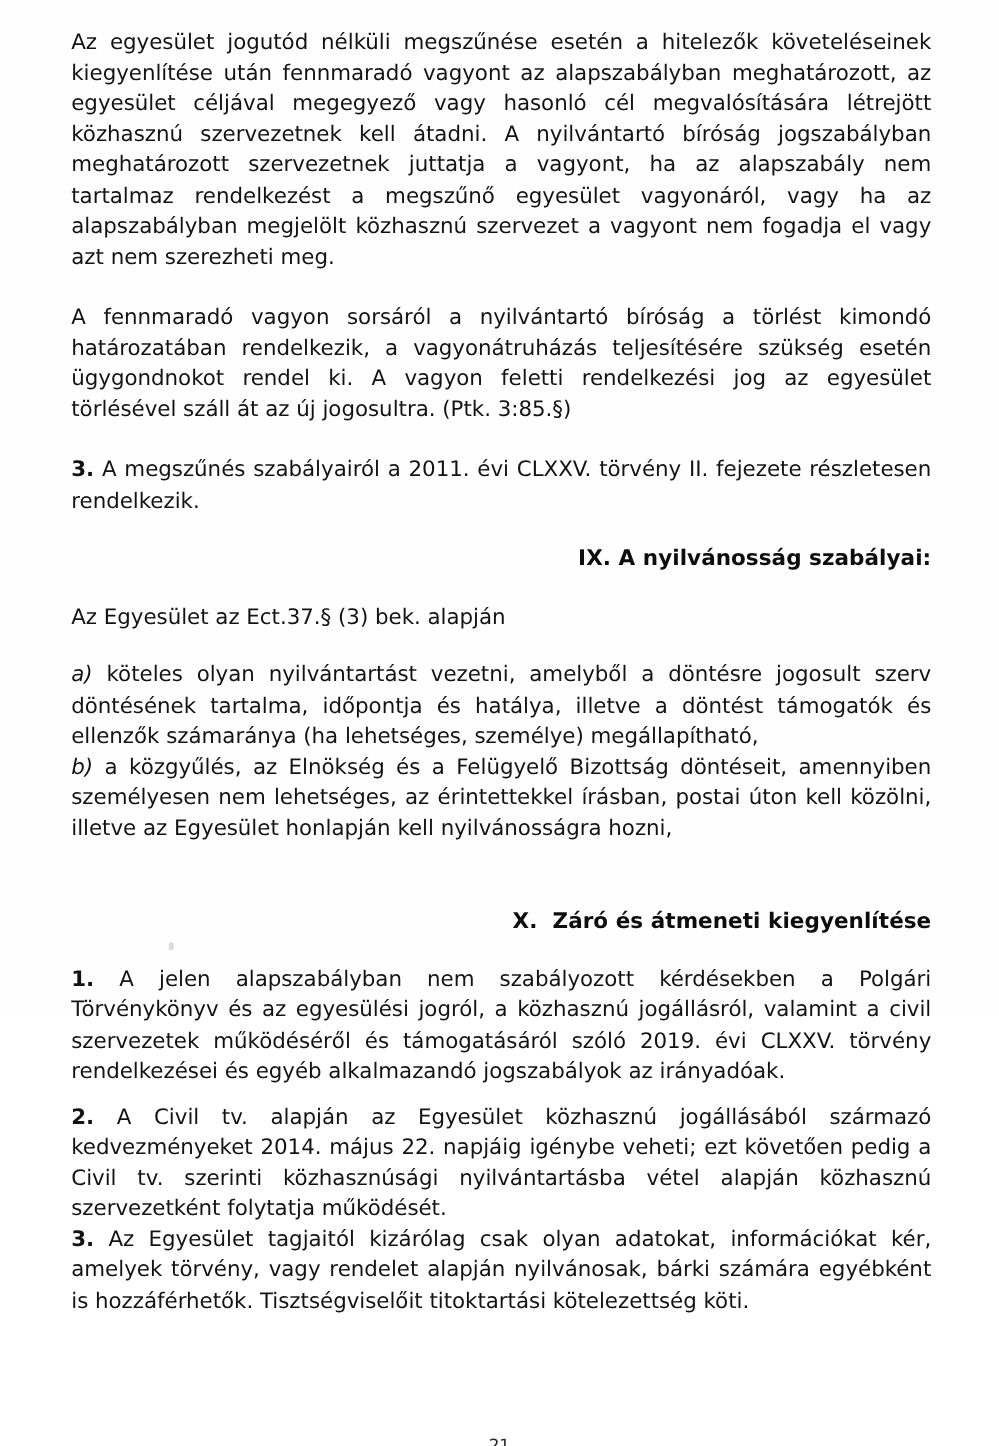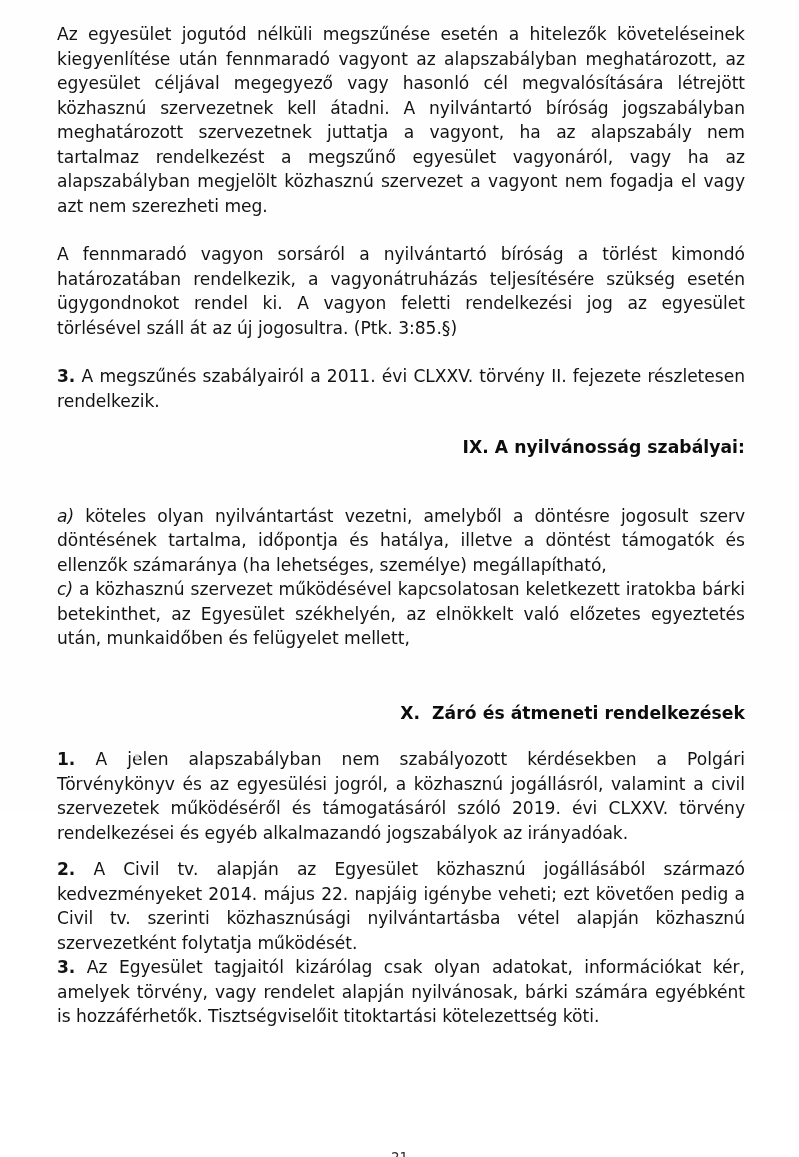--- a/index.html
+++ b/index.html
@@ -122,36 +122,37 @@
     <div class="gap-lg"></div>
 
     <p class="p last-line-natural"><span class="num">3.</span><span> A megszűnés szabályairól a 2011. évi CLXXV. törvény II. fejezete részletesen rendelkezik.</span></p>
 
     <div class="gap-md"></div>
 
     <h2 class="heading">IX. A nyilvánosság szabályai:</h2>
 
     <div class="gap-md"></div>
 
+    <p class="p last-line-natural">Az Egyesület az Ect.37.§ (3) bek. alapján</p>
 
     <div class="gap-md"></div>
 
     <div class="listblock">
 
       <p class="p last-line-natural"><span class="ltr">a)</span><span> köteles olyan nyilvántartást vezetni, amelyből a döntésre jogosult szerv döntésének tartalma, időpontja és hatálya, illetve a döntést támogatók és ellenzők számaránya (ha lehetséges, személye) megállapítható,</span></p>
 
+      <p class="p last-line-natural"><span class="ltr">b)</span><span> a közgyűlés, az Elnökség és a Felügyelő Bizottság döntéseit, amennyiben személyesen nem lehetséges, az érintettekkel írásban, postai úton kell közölni, illetve az Egyesület honlapján kell nyilvánosságra hozni,</span></p>
 
-      <p class="p last-line-natural"><span class="ltr">c)</span><span> a közhasznú szervezet működésével kapcsolatosan keletkezett iratokba bárki betekinthet, az Egyesület székhelyén, az elnökkelt való előzetes egyeztetés után, munkaidőben és felügyelet mellett,</span></p>
 
 
     </div>
 
     <div class="gap-xxl"></div>
 
-    <h2 class="heading">X.  Záró és átmeneti rendelkezések</h2>
+    <h2 class="heading">X.  Záró és átmeneti kiegyenlítése</h2>
 
     <div class="gap-md"></div>
 
     <div class="listblock">
 
       <p class="p last-line-natural"><span class="num">1.</span><span> A jelen alapszabályban nem szabályozott kérdésekben a Polgári Törvénykönyv és az egyesülési jogról, a közhasznú jogállásról, valamint a civil szervezetek működéséről és támogatásáról szóló 2019. évi CLXXV. törvény rendelkezései és egyéb alkalmazandó jogszabályok az irányadóak.</span></p>
 
       <div class="gap-sm"></div>
 
       <p class="p last-line-natural"><span class="num">2.</span><span> A Civil tv. alapján az Egyesület közhasznú jogállásából származó kedvezményeket 2014. május 22. napjáig igénybe veheti; ezt követően pedig a Civil tv. szerinti közhasznúsági nyilvántartásba vétel alapján közhasznú szervezetként folytatja működését.</span></p>

